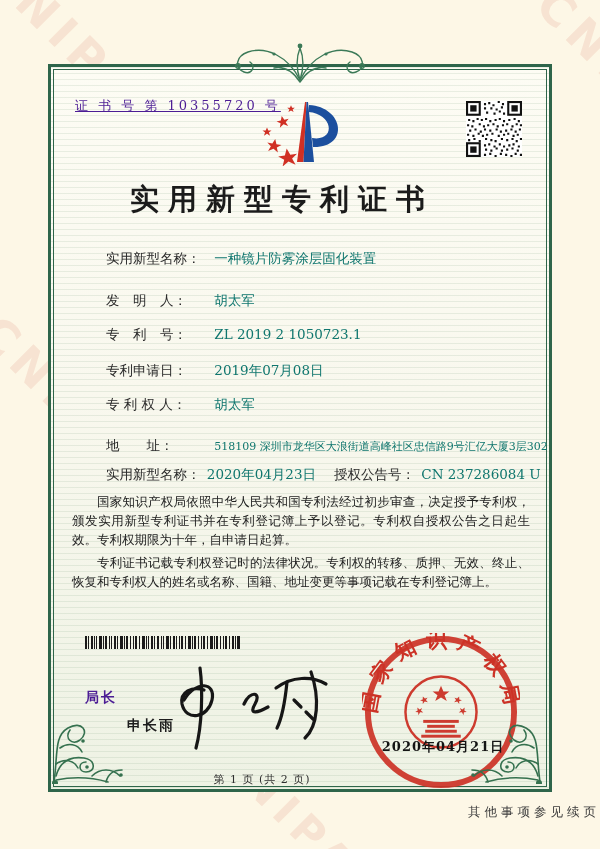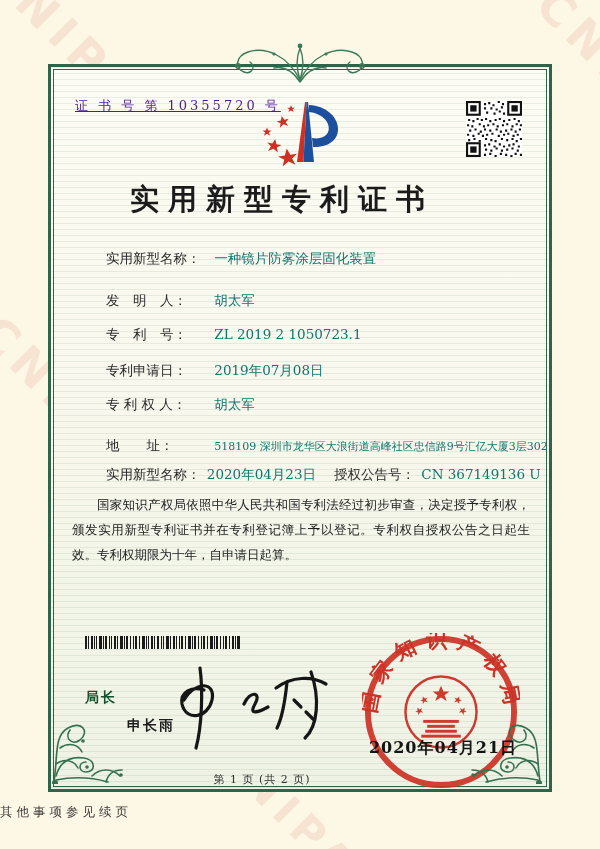--- a/index.html
+++ b/index.html
@@ -38,33 +38,33 @@
     font-size:29px;font-weight:bold;letter-spacing:9px;color:#1b1b1b;
   }
   
   .row{left:75px;width:460px;font-size:13.5px;color:#262626;white-space:nowrap;}
   .row .lbl{display:inline-block;min-width:104px;color:#2b2b2b;margin-left:31px;}
   .row .val{color:#0f766e;margin-top:11px;}
   .val.addr{font-size:11px;letter-spacing:0;}
   .row2col .lbl{min-width:0;margin-right:2px;}
   .grant-no{position:absolute;left:228px;top:0;white-space:nowrap;}
   
-  .paras{left:72px;top:492px;width:458px;font-size:12.5px;line-height:25px;
+  .paras{left:72px;top:492px;width:458px;font-size:12.5px;line-height:19px;
     color:#222;text-align:justify;}
   .paras p{margin:0 0 4px 0;text-indent:2em;}
   
   .barcode{left:85px;top:636px;}
-  .sig-title{left:85px;top:689px;font-size:14px;color:#14532d;font-weight:600;letter-spacing:2px;}
+  .sig-title{left:85px;top:689px;font-size:14px;color:#4c1d95;font-weight:600;letter-spacing:2px;}
   .sig-name{left:85px;top:717px;font-size:14px;color:#1d1d1d;font-weight:600;letter-spacing:2px;padding-left:42px;}
   .signature{left:158px;top:660px;}
   .seal{left:362px;top:633px;}
-  .seal-date{left:368px;top:738px;width:150px;text-align:center;font-size:16px;
+  .seal-date{left:368px;top:738px;width:150px;text-align:center;font-size:13px;
     font-weight:bold;color:#141414;letter-spacing:1px;z-index:5;}
   .page-num{left:48px;top:772px;width:428px;text-align:center;font-size:11px;color:#2e2e2e;letter-spacing:1px;}
-  .cont-note{left:0;top:804px;width:600px;text-align:left;font-size:12.5px;color:#3a3a3a;letter-spacing:4px;}
+  .cont-note{left:0;top:804px;width:600px;text-align:right;font-size:12.5px;color:#3a3a3a;letter-spacing:4px;}
   
   .orn{z-index:4;pointer-events:none;}
   .orn-top{left:228px;top:36px;}
   .orn-bl{left:50px;top:684px;}
   .orn-br{left:448px;top:684px;transform:scaleX(-1);}
 </style>
 </head>
 <body>
 
 <div class="wm pink" style="left:-34px;top:6px;font-size:46px;">CNIPA</div>
@@ -184,26 +184,27 @@
   <span class="lbl">地　　址：</span>
   <span class="val addr">518109 深圳市龙华区大浪街道高峰社区忠信路9号汇亿大厦3层302</span>
 </div>
 <div class="abs row row2col" style="top:466px;">
   <span>
     <span class="lbl">实用新型名称：</span>
     <span class="val">2020年04月23日</span>
   </span>
   <span class="grant-no">
     <span class="lbl">授权公告号：</span>
-    <span class="val">CN 367149136 U</span>
+    <span class="val">CN 237286084 U</span>
   </span>
 </div>
 
 <div class="abs paras">
   <p>国家知识产权局依照中华人民共和国专利法经过初步审查，决定授予专利权，颁发实用新型专利证书并在专利登记簿上予以登记。专利权自授权公告之日起生效。专利权期限为十年，自申请日起算。</p>
+  <p>专利证书记载专利权登记时的法律状况。专利权的转移、质押、无效、终止、恢复和专利权人的姓名或名称、国籍、地址变更等事项记载在专利登记簿上。</p>
 </div>
 
 <svg class="abs barcode" width="155" height="13" viewBox="0 0 155 13">
   <path fill="#1a1a1a" d="M0 0h2v13H0zM3 0h1v13H3zM6 0h2v13H6zM9 0h1v13H9zM11 0h1v13h-1zM14 0h3v13h-3zM18 0h1v13h-1zM20 0h2v13h-2zM24 0h1v13h-1zM26 0h1v13h-1zM29 0h2v13h-2zM32 0h1v13h-1zM35 0h3v13h-3zM39 0h1v13h-1zM41 0h2v13h-2zM45 0h1v13h-1zM48 0h1v13h-1zM50 0h2v13h-2zM54 0h1v13h-1zM57 0h3v13h-3zM61 0h1v13h-1zM63 0h1v13h-1zM66 0h2v13h-2zM69 0h1v13h-1zM72 0h2v13h-2zM76 0h1v13h-1zM78 0h1v13h-1zM81 0h3v13h-3zM85 0h1v13h-1zM88 0h2v13h-2zM91 0h1v13h-1zM94 0h1v13h-1zM96 0h2v13h-2zM100 0h1v13h-1zM103 0h3v13h-3zM107 0h1v13h-1zM109 0h2v13h-2zM113 0h1v13h-1zM116 0h1v13h-1zM118 0h2v13h-2zM122 0h1v13h-1zM125 0h3v13h-3zM129 0h1v13h-1zM131 0h2v13h-2zM135 0h1v13h-1zM138 0h1v13h-1zM140 0h2v13h-2zM144 0h1v13h-1zM147 0h2v13h-2zM150 0h1v13h-1zM152 0h3v13h-3z"></path>
 </svg>
 
 <div class="abs sig-title">局长</div>
 <div class="abs sig-name">申长雨</div>
 
 <svg class="abs signature" width="180" height="95" viewBox="0 0 180 95">

